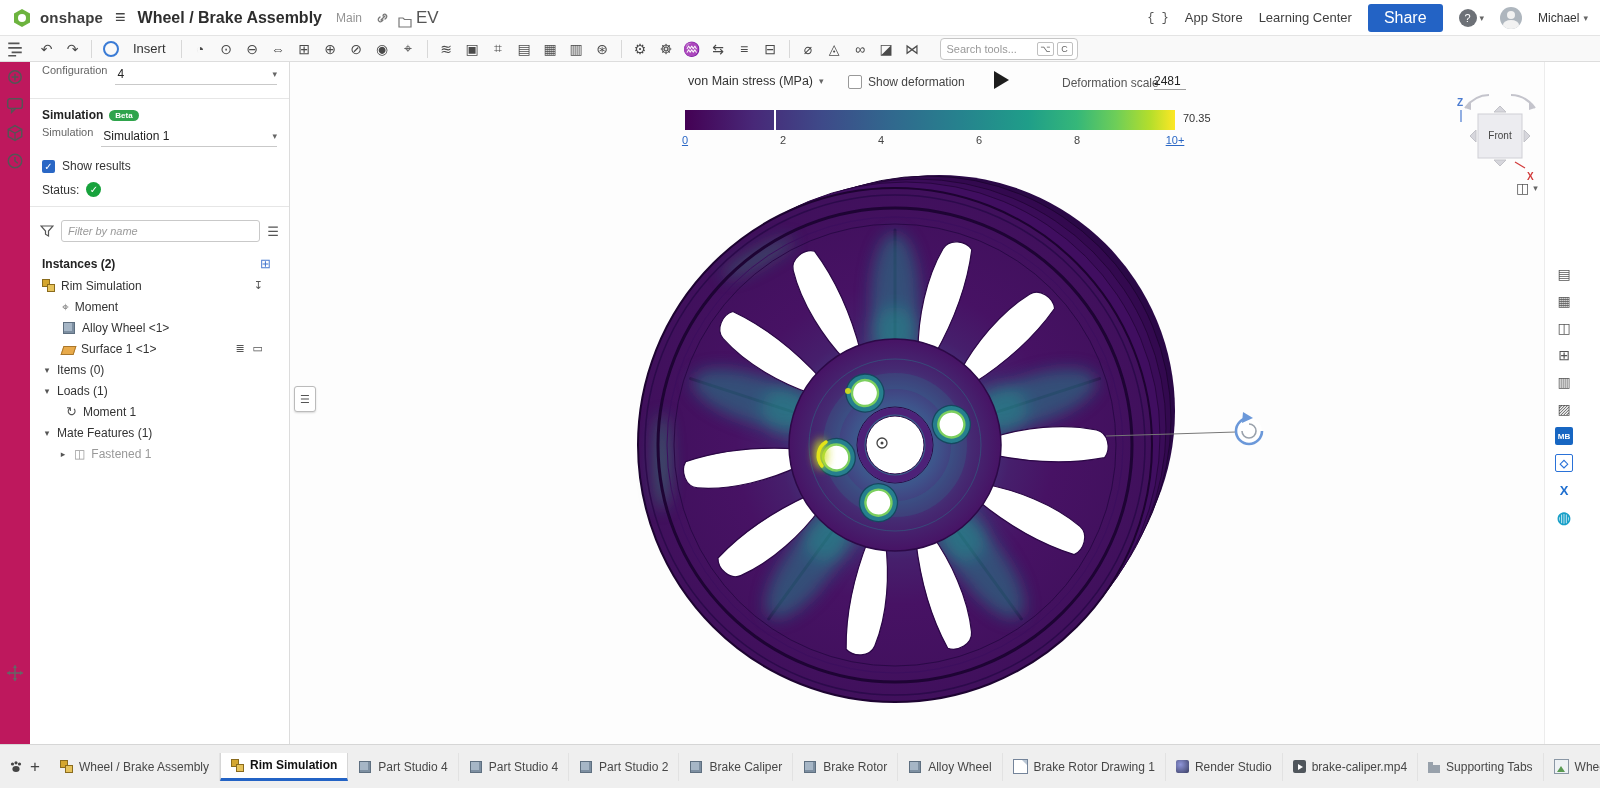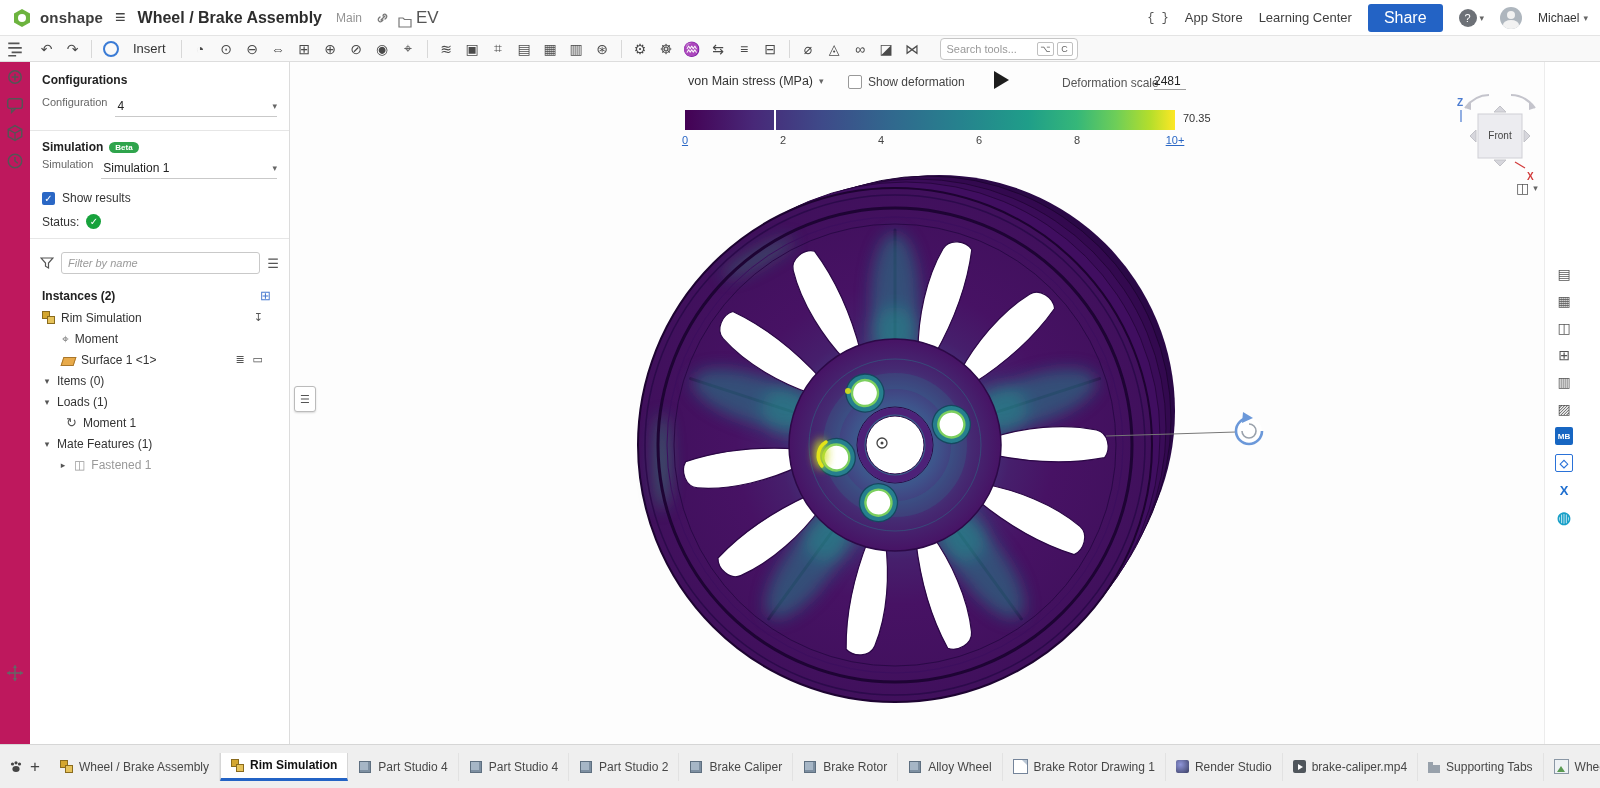--- a/index.html
+++ b/index.html
@@ -257,21 +257,20 @@
       </svg>
   </span>
   <span class="rail-icon" style="top:664px">
     <svg width="18" height="18" viewBox="0 0 16 16">
         <path d="M8 1v14M1 8h14" stroke="#666" stroke-width="1.3"></path>
         <path d="M8 1l-2 2.5h4zM8 15l-2-2.5h4zM1 8l2.5-2v4zM15 8l-2.5-2v4z" fill="#666"></path>
       </svg>
   </span>
 
   <div id="left-panel">
-    <div class="p-title">Configurations</div>
     <div class="sel-row">
       <span class="sel-label">Configuration</span>
       <span class="sel-box">
         <span class="sel-val">4</span>
         <span class="caret">▾</span>
       </span>
     </div>
     <div class="pdiv"></div>
     <div class="sim-title-row">
       <span style="font-weight:700;color:#222">Simulation</span>
@@ -307,20 +306,24 @@
     <div class="trow" style="padding-left:12px">
       <span class="ti asm"></span>
       <span class="lbl">Rim Simulation</span>
       <span class="r-icons">
           <span>↧</span>
         </span>
     </div>
     <div class="trow" style="padding-left:32px">
       <span style="color:#777;font-size:12px">⌖</span>
       <span class="lbl">Moment</span>
+    </div>
+    <div class="trow" style="padding-left:32px">
+      <span class="ti ps"></span>
+      <span class="lbl">Alloy Wheel &lt;1&gt;</span>
     </div>
     <div class="trow" style="padding-left:32px">
       <span class="ti surf"></span>
       <span class="lbl">Surface 1 &lt;1&gt;</span>
       <span class="r-icons">
         <span>≣</span>
         <span>▭</span>
       </span>
     </div>
     <div class="srow" style="padding-left:12px">

